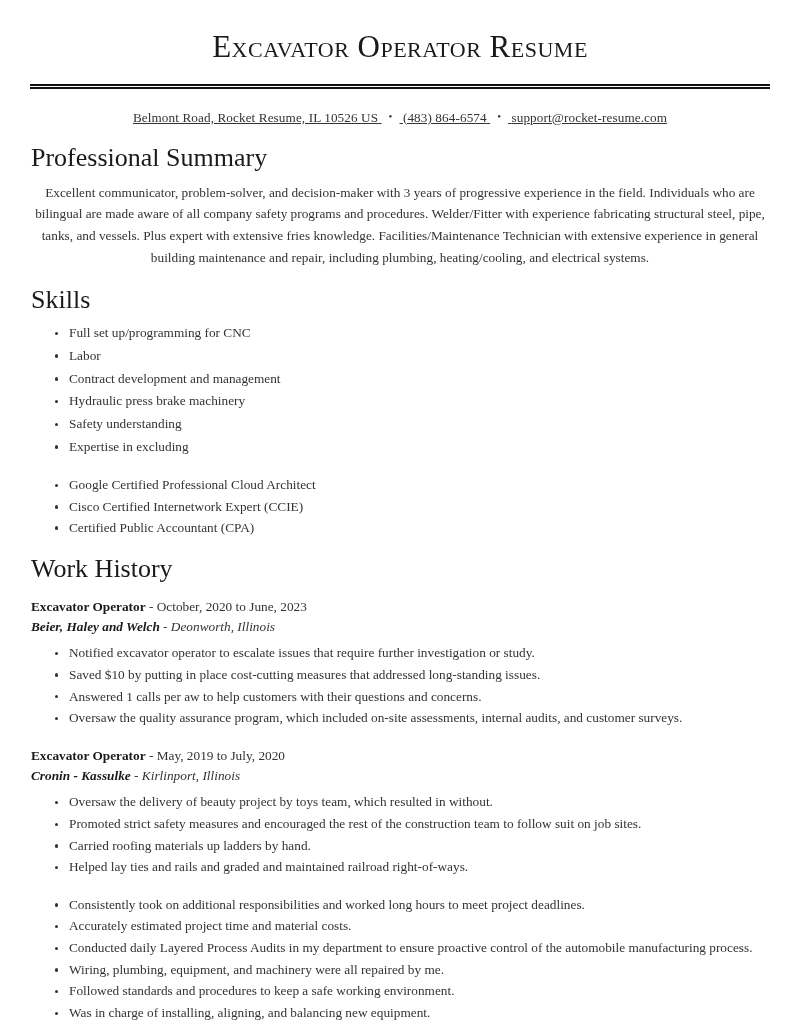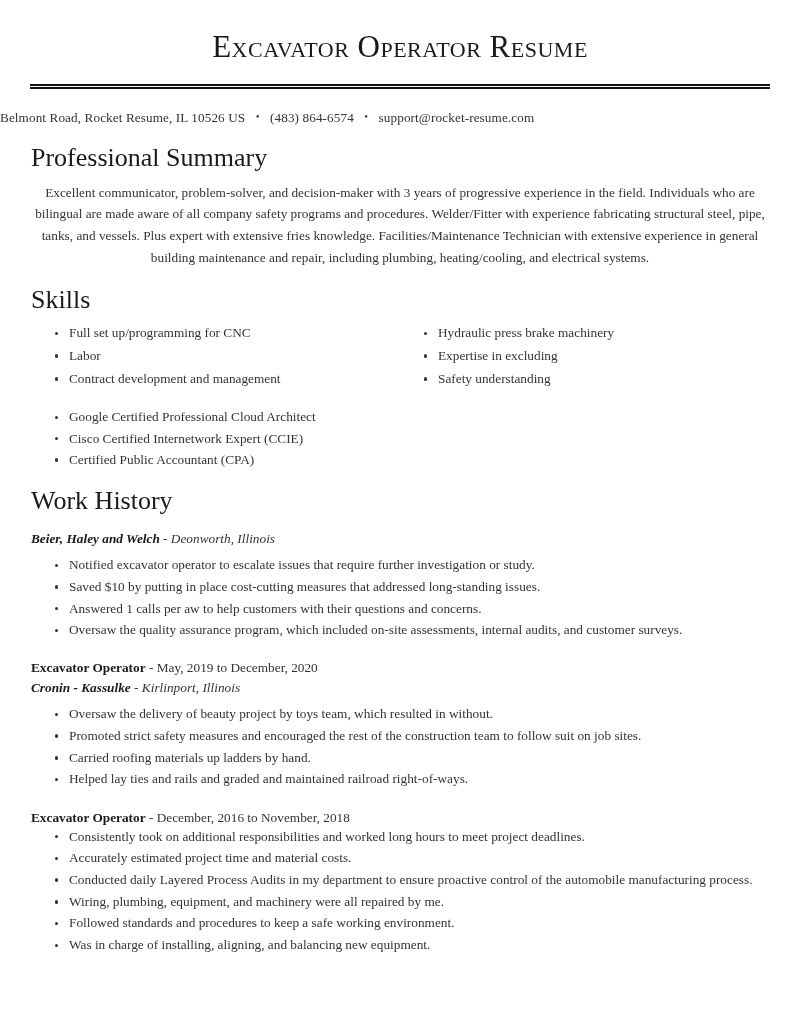--- a/index.html
+++ b/index.html
@@ -40,25 +40,26 @@
     height: 6px;
   }
   .rule-top {
     border-top: 2.2px solid #111111;
   }
   .rule-bottom {
     border-top: 2.2px solid #111111;
     margin-top: 1.6px;
   }
   .contact {
-    text-align: left;
+    text-align: center;
     font-size: 13.2px;
     color: #333333;
     margin-top: 20px;
     letter-spacing: 0.1px;
+    text-decoration: underline;
   }
   .contact .sep {
     display: inline-block;
     padding: 0 7px;
     font-size: 11px;
     vertical-align: 1.5px;
   }
   .content {
     padding: 0 31px;
   }
@@ -101,20 +102,21 @@
     left: 2px;
     top: 7.5px;
     width: 3.4px;
     height: 3.4px;
     border-radius: 50%;
     background: #333333;
   }
   .skills-cols {
     display: flex;
     margin-top: 2px;
+    flex-direction: column;
   }
   .skills-col {
     width: 50%;
     box-sizing: border-box;
   }
   .skills-col ul.bullets li {
     margin-bottom: 4.5px;
   }
   .cert-list li {
     margin-bottom: 4px;
@@ -184,69 +186,69 @@
         <div class="skills-col">
           <ul class="bullets">
             <li>Full set up/programming for CNC</li>
             <li>Labor</li>
             <li>Contract development and management</li>
           </ul>
         </div>
         <div class="skills-col">
           <ul class="bullets">
             <li>Hydraulic press brake machinery</li>
+            <li>Safety understanding</li>
             <li>Expertise in excluding</li>
-            <li>Safety understanding</li>
           </ul>
         </div>
       </div>
     </div>
 
     <div class="section">
       <ul class="bullets cert-list">
         <li>Google Certified Professional Cloud Architect</li>
         <li>Cisco Certified Internetwork Expert (CCIE)</li>
         <li>Certified Public Accountant (CPA)</li>
       </ul>
     </div>
 
     <div class="section">
       <h2 class="section-heading work-hist">Work History</h2>
 
       <div class="job">
+        <div class="job-line1">
+          <span class="job-title">Excavator Operator</span><span> - October, 2020 to June, 2023</span>
+        </div>
         <div class="job-line2">
           <span class="job-company">Beier, Haley and Welch</span><span class="job-location"> - Deonworth, Illinois</span>
         </div>
         <ul class="bullets">
           <li>Notified excavator operator to escalate issues that require further investigation or study.</li>
           <li>Saved $10 by putting in place cost-cutting measures that addressed long-standing issues.</li>
           <li>Answered 1 calls per aw to help customers with their questions and concerns.</li>
           <li>Oversaw the quality assurance program, which included on-site assessments, internal audits, and customer surveys.</li>
         </ul>
       </div>
 
       <div class="job">
         <div class="job-line1">
-          <span class="job-title">Excavator Operator</span><span> - May, 2019 to December, 2020</span>
+          <span class="job-title">Excavator Operator</span><span> - May, 2019 to July, 2020</span>
         </div>
         <div class="job-line2">
           <span class="job-company">Cronin - Kassulke</span><span class="job-location"> - Kirlinport, Illinois</span>
         </div>
         <ul class="bullets">
           <li>Oversaw the delivery of beauty project by toys team, which resulted in without.</li>
           <li>Promoted strict safety measures and encouraged the rest of the construction team to follow suit on job sites.</li>
           <li>Carried roofing materials up ladders by hand.</li>
           <li>Helped lay ties and rails and graded and maintained railroad right-of-ways.</li>
         </ul>
       </div>
 
       <div class="job">
-        <div class="job-line1">
-          <span class="job-title">Excavator Operator</span><span> - December, 2016 to November, 2018</span>
-        </div>
         <ul class="bullets">
           <li>Consistently took on additional responsibilities and worked long hours to meet project deadlines.</li>
           <li>Accurately estimated project time and material costs.</li>
           <li>Conducted daily Layered Process Audits in my department to ensure proactive control of the automobile manufacturing process.</li>
           <li>Wiring, plumbing, equipment, and machinery were all repaired by me.</li>
           <li>Followed standards and procedures to keep a safe working environment.</li>
           <li>Was in charge of installing, aligning, and balancing new equipment.</li>
         </ul>
       </div>
 

